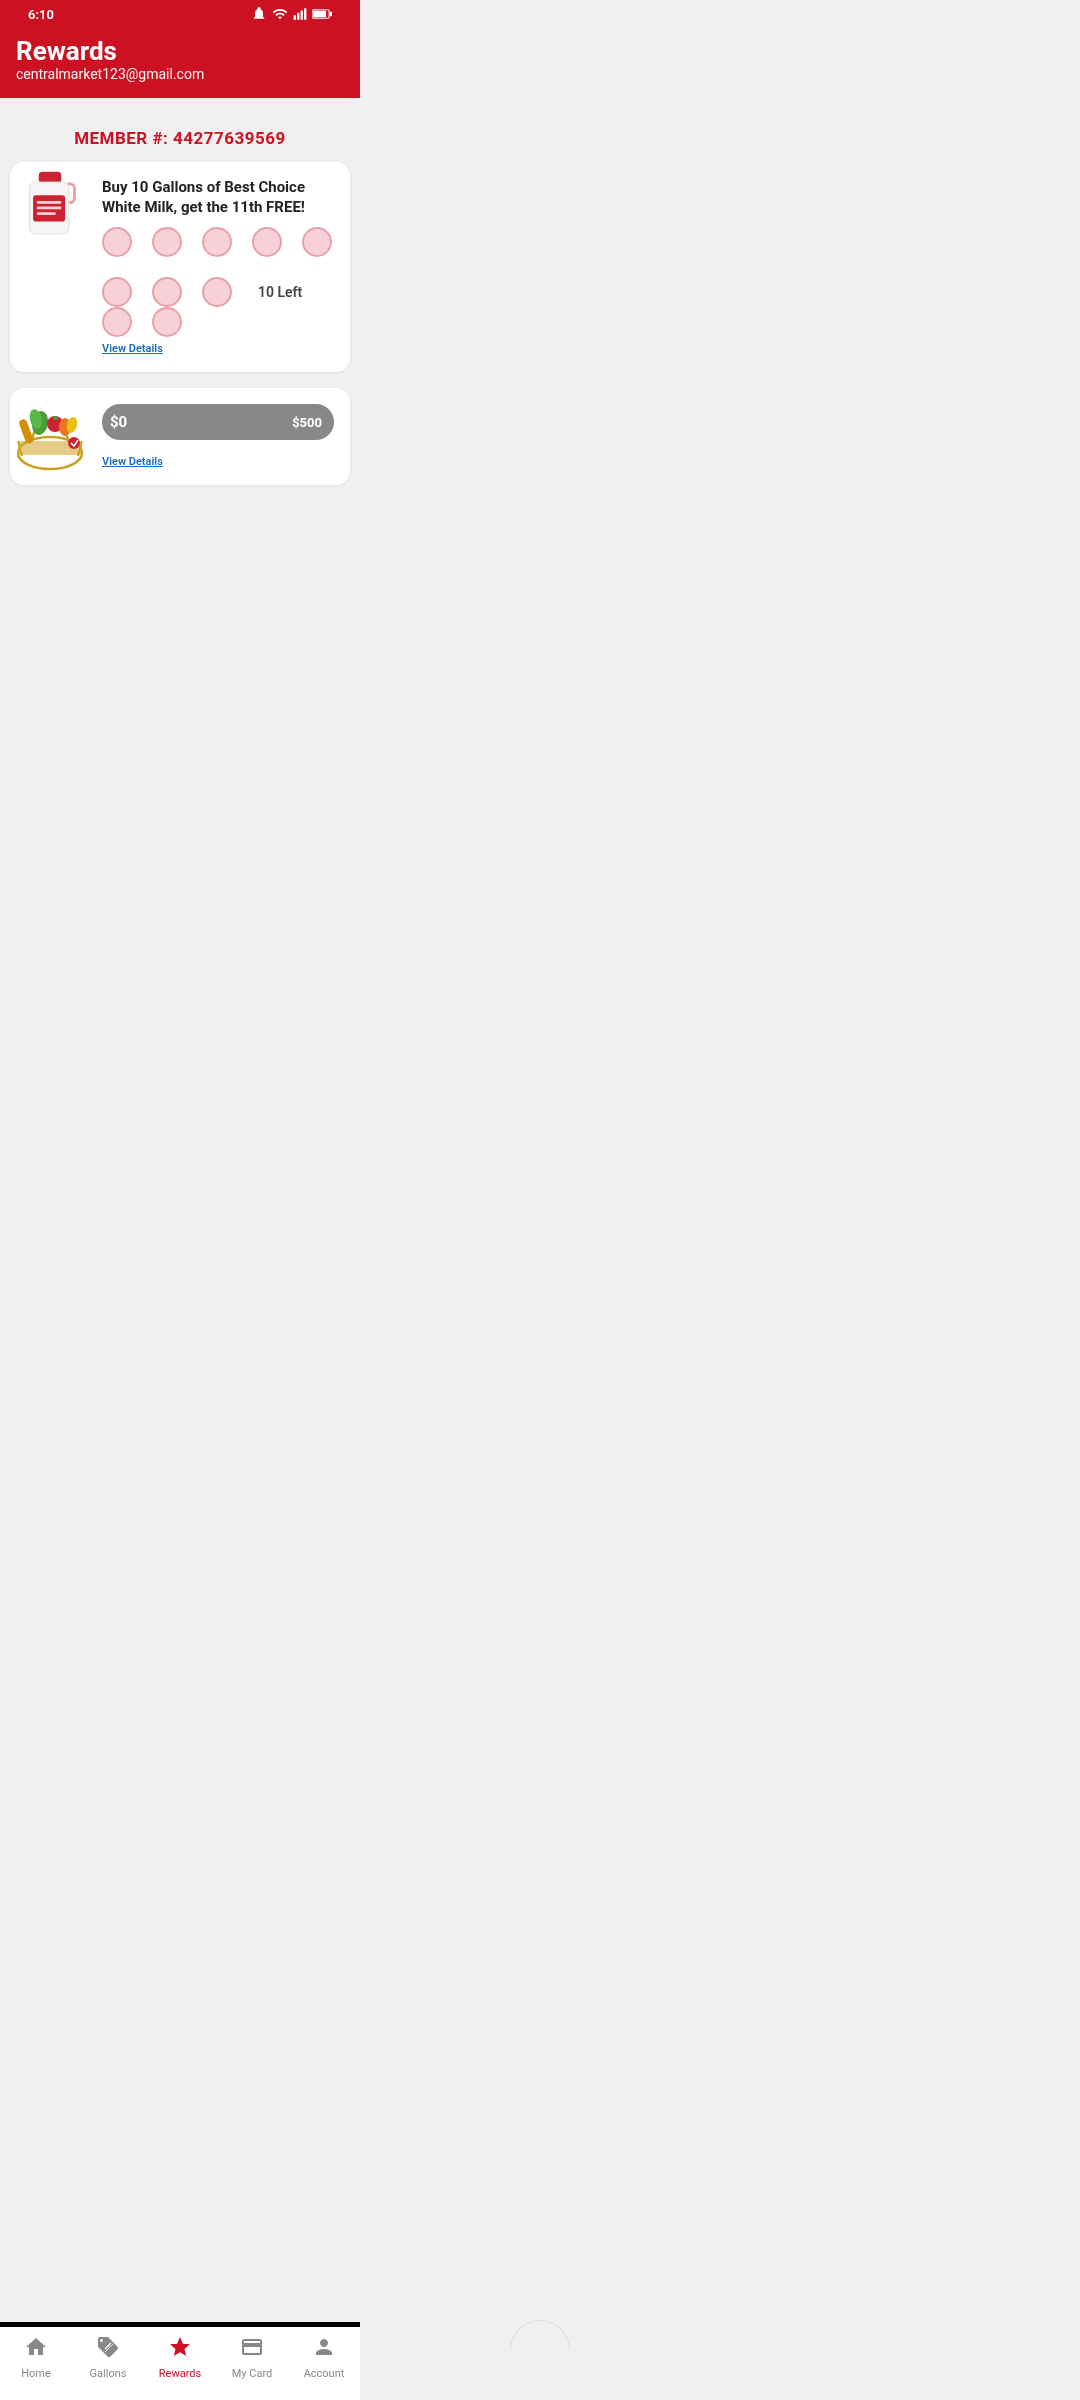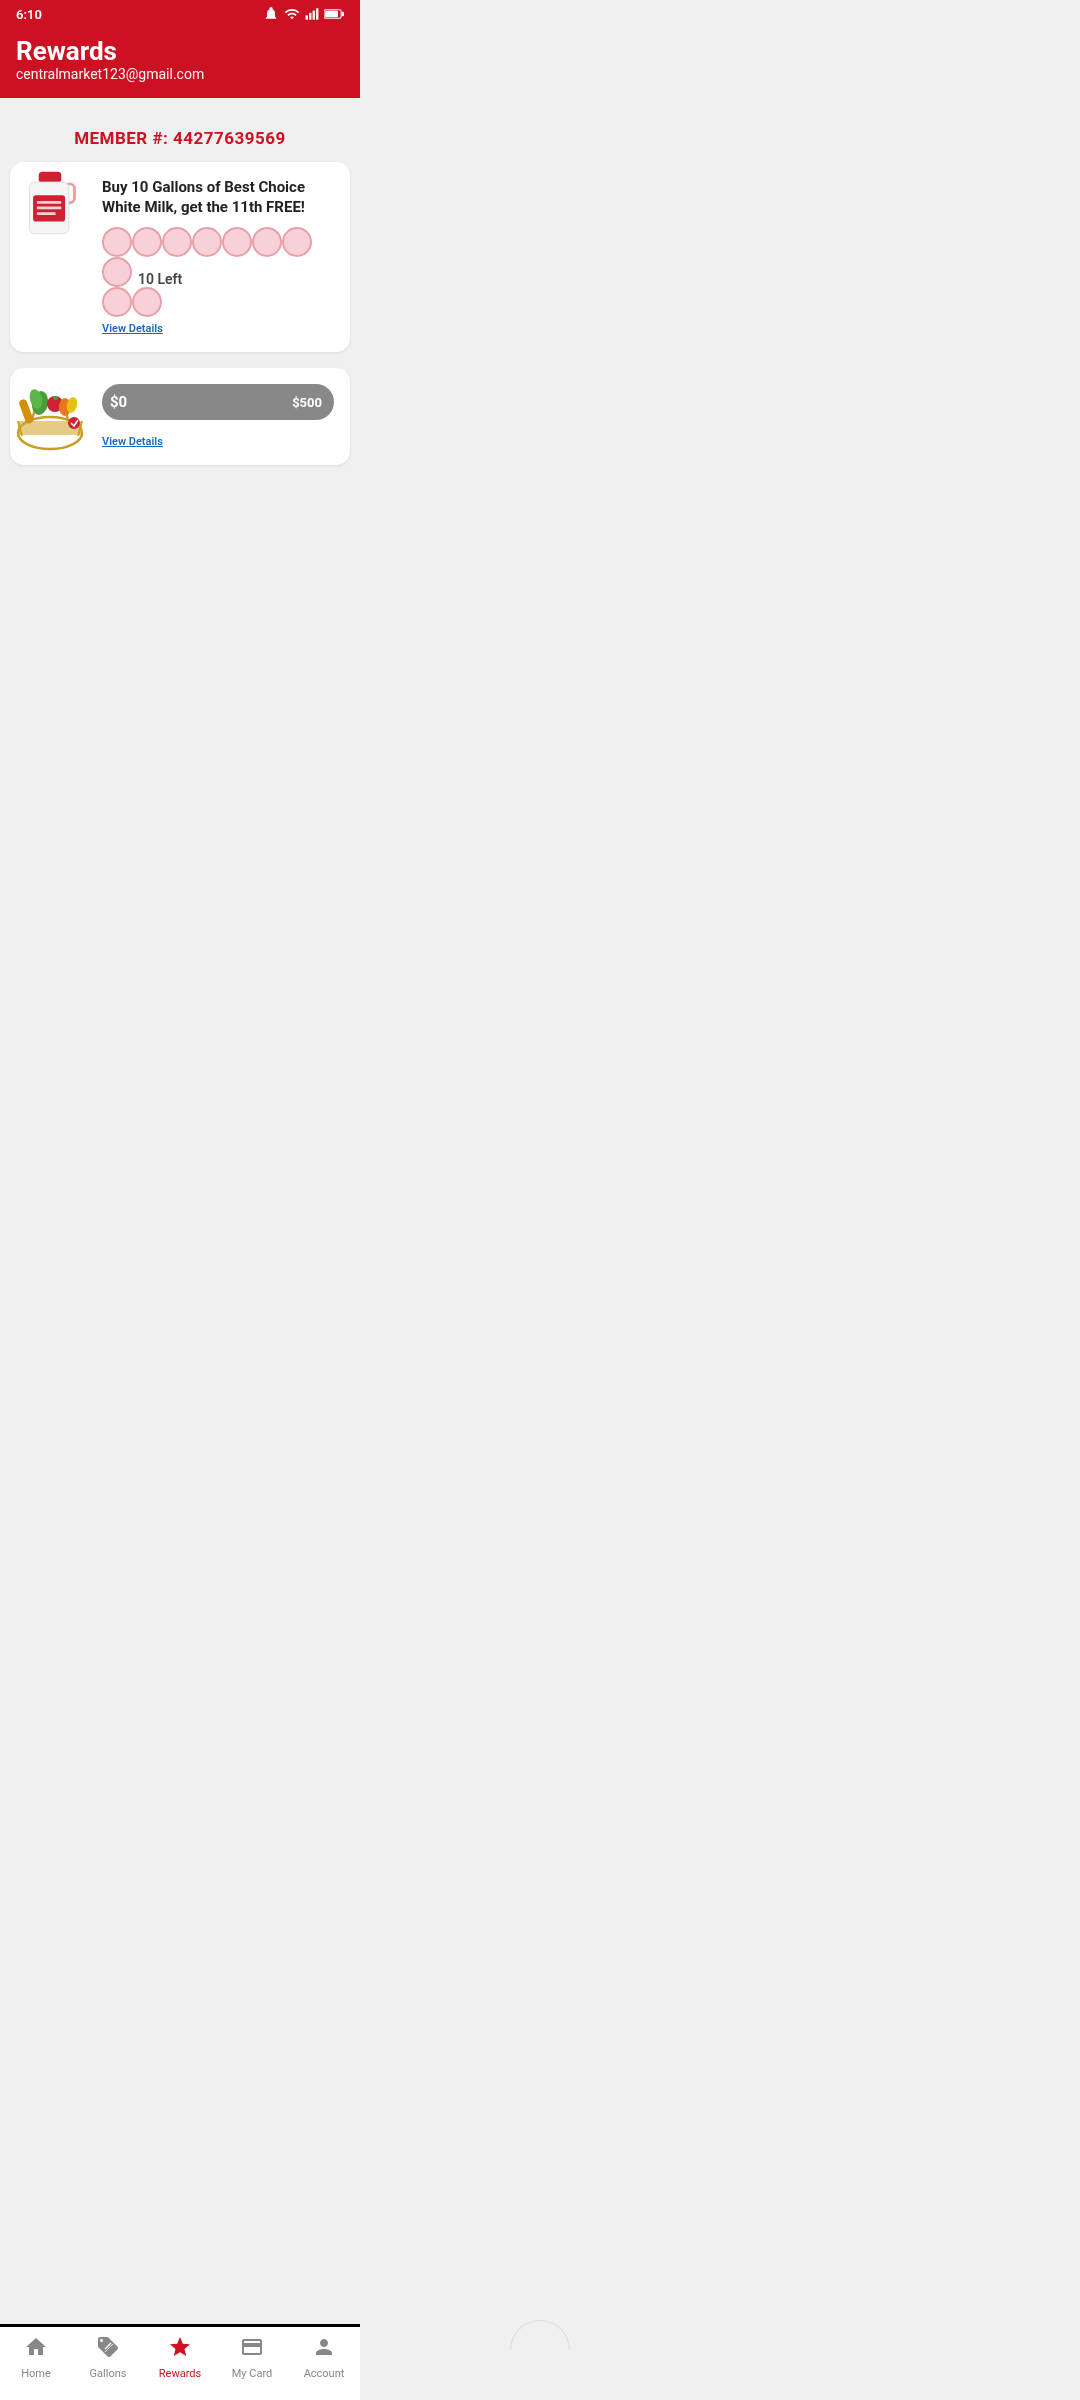--- a/index.html
+++ b/index.html
@@ -13,21 +13,21 @@
       overflow-x: hidden;
     }
 
     
     .status-bar {
       background: #cc1122;
       color: white;
       display: flex;
       justify-content: space-between;
       align-items: center;
-      padding: 6px 16px;
+      padding: 6px 28px;
       font-size: 13px;
       font-weight: 500;
     }
     .status-bar-time { font-weight: 600; }
     .status-icons { display: flex; gap: 5px; align-items: center; }
 
     
     .header {
       background: #cc1122;
       padding: 8px 16px 16px 16px;
@@ -84,22 +84,22 @@
       font-weight: 700;
       color: #222;
       line-height: 1.3;
       margin-bottom: 10px;
     }
 
     
     .dots-container {
       display: flex;
       flex-wrap: wrap;
-      gap: 0;
-      align-items: flex-end;
+      gap: 20px;
+      align-items: center;
     }
     .dot {
       width: 30px;
       height: 30px;
       border-radius: 50%;
       border: 2px solid #e8a0a8;
       background: #f8d0d8;
     }
     .dots-left-label {
       font-size: 14px;
@@ -148,21 +148,21 @@
       margin-top: 4px;
     }
 
     
     .bottom-nav {
       position: fixed;
       bottom: 0;
       left: 0;
       width: 360px;
       background: white;
-      border-top: 3px solid #000000;
+      border-top: 5px solid #000000;
       display: flex;
       justify-content: space-around;
       padding: 8px 0 20px 0;
     }
     .nav-item {
       display: flex;
       flex-direction: column;
       align-items: center;
       gap: 3px;
       cursor: pointer;

